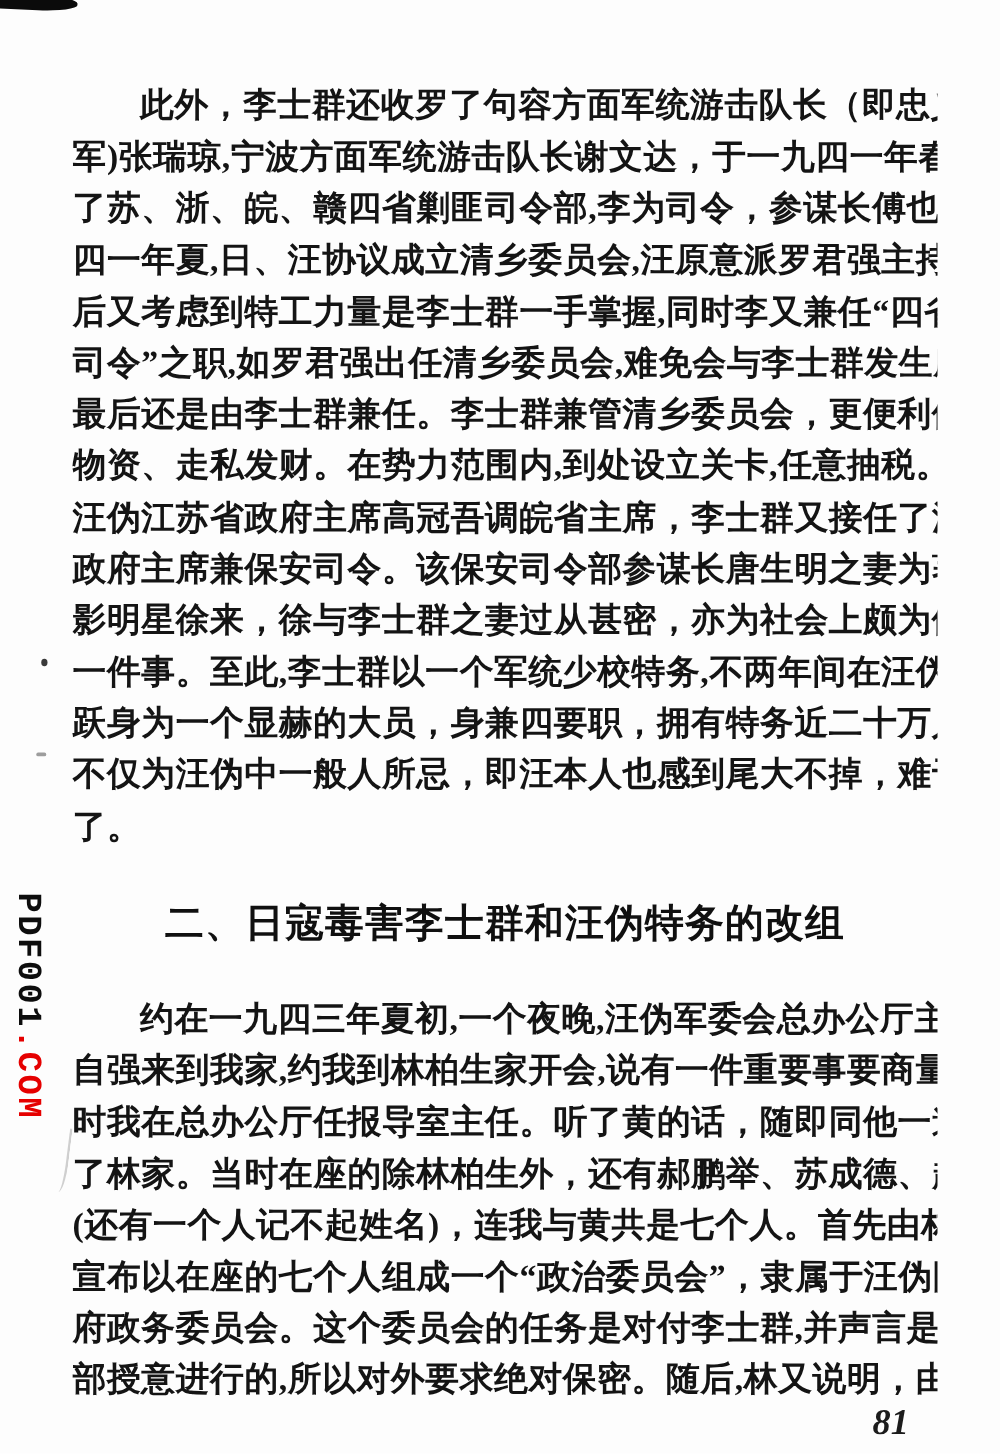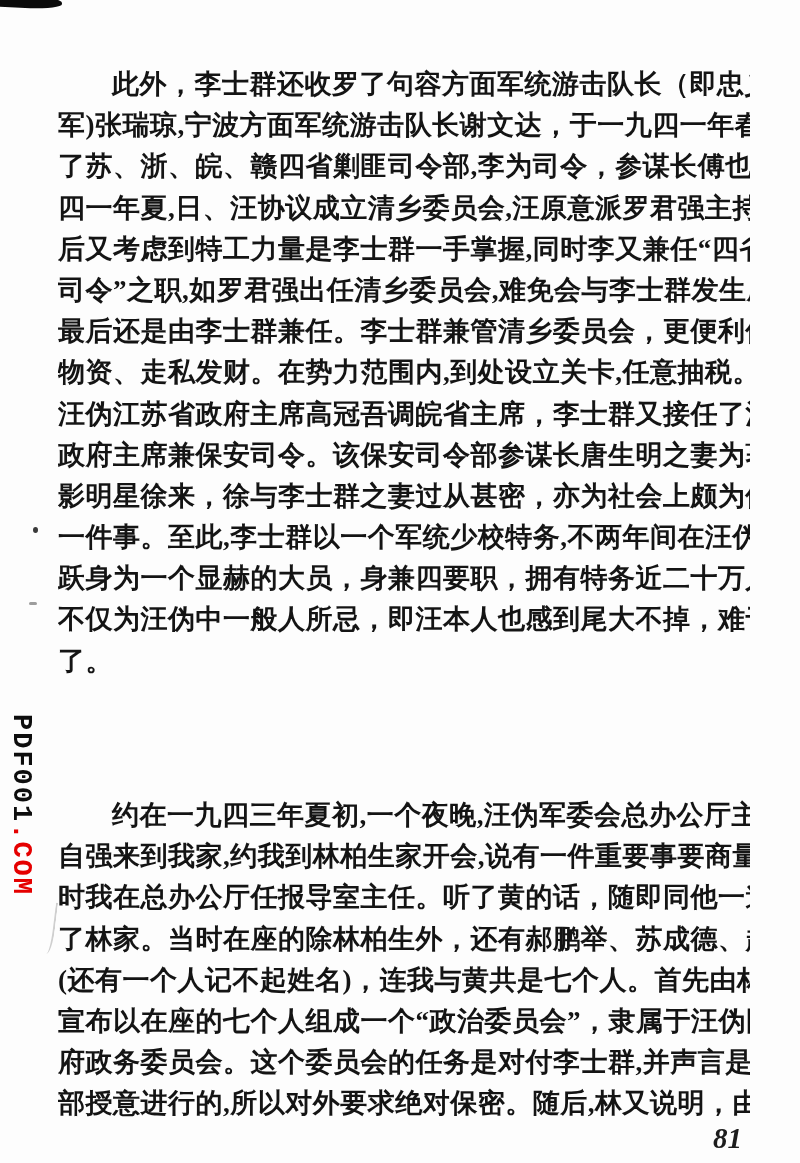--- a/index.html
+++ b/index.html
@@ -48,21 +48,21 @@
     text-align: center;
     font-size: 31px;
     font-weight: bold;
     letter-spacing: 1px;
     color: #101010;
   }
   
   #page-number {
     position: absolute;
     top: 1122px;
-    left: 713px;
+    left: 698px;
     font-size: 29px;
     font-style: italic;
     font-weight: bold;
     color: #1c1c1c;
   }
   
   #watermark {
     position: absolute;
     left: 34px;
     top: 714px;
@@ -131,20 +131,21 @@
     <div class="line">物资、走私发财。在势力范围内,到处设立关卡,任意抽税。不久，</div>
     <div class="line">汪伪江苏省政府主席高冠吾调皖省主席，李士群又接任了江苏省</div>
     <div class="line">政府主席兼保安司令。该保安司令部参谋长唐生明之妻为著名电</div>
     <div class="line">影明星徐来，徐与李士群之妻过从甚密，亦为社会上颇为侧目的</div>
     <div class="line">一件事。至此,李士群以一个军统少校特务,不两年间在汪伪政府</div>
     <div class="line">跃身为一个显赫的大员，身兼四要职，拥有特务近二十万人，这</div>
     <div class="line">不仅为汪伪中一般人所忌，即汪本人也感到尾大不掉，难于掌握</div>
     <div class="line align-left">了。</div>
   </div>
 
+  <div id="section-heading">二、日寇毒害李士群和汪伪特务的改组</div>
 
   <div id="para2" class="text-block">
     <div class="line indent">约在一九四三年夏初,一个夜晚,汪伪军委会总办公厅主任黄</div>
     <div class="line">自强来到我家,约我到林柏生家开会,说有一件重要事要商量。这</div>
     <div class="line">时我在总办公厅任报导室主任。听了黄的话，随即同他一道就到</div>
     <div class="line">了林家。当时在座的除林柏生外，还有郝鹏举、苏成德、赵简子等</div>
     <div class="line">(还有一个人记不起姓名)，连我与黄共是七个人。首先由林柏生</div>
     <div class="line">宣布以在座的七个人组成一个“政治委员会”，隶属于汪伪国民政</div>
     <div class="line">府政务委员会。这个委员会的任务是对付李士群,并声言是日本军</div>
     <div class="line">部授意进行的,所以对外要求绝对保密。随后,林又说明，由他兼</div>

